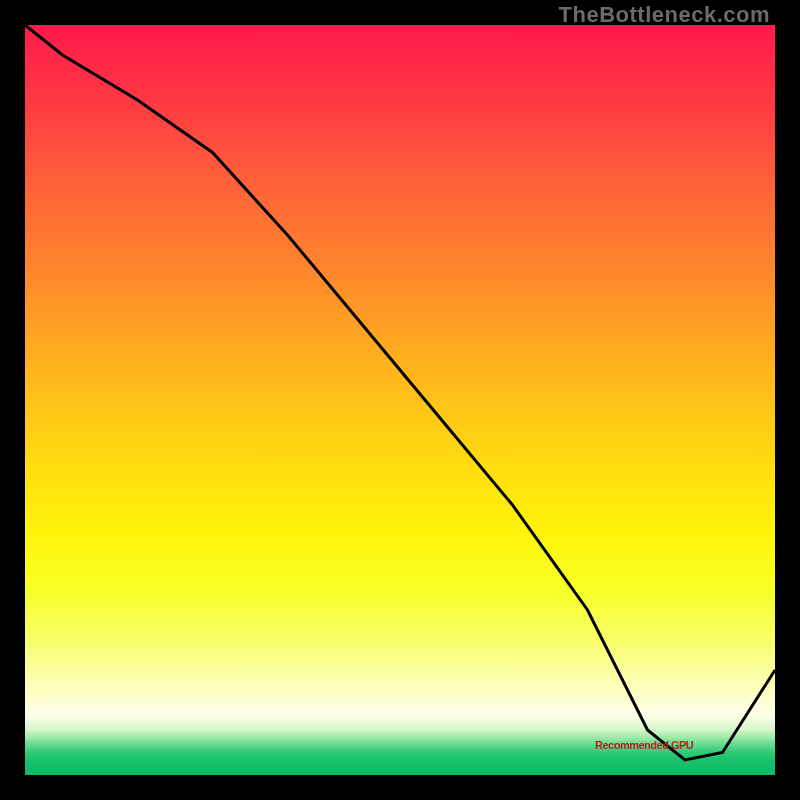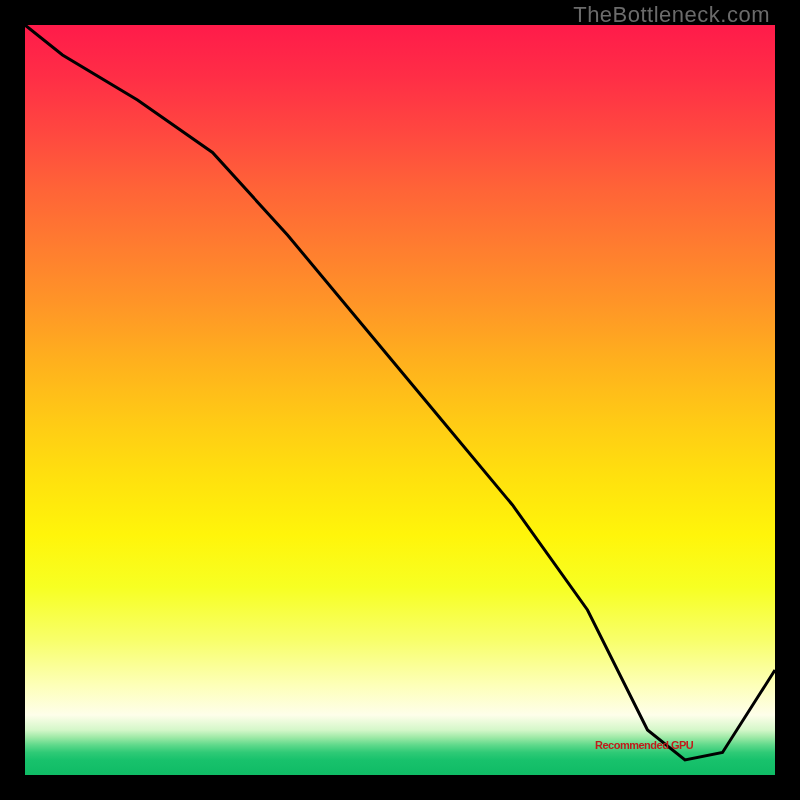--- a/index.html
+++ b/index.html
@@ -25,21 +25,21 @@
     top: 0;
     width: 750px;
     height: 750px;
   }
   .watermark {
     position: absolute;
     top: 2px;
     right: 30px;
     color: #6b6b6b;
     font-size: 22px;
-    font-weight: 400;
+    font-weight: 700;
     letter-spacing: 0.5px;
   }
   .annotation {
     position: absolute;
     color: #c11b1b;
     font-size: 11px;
     font-weight: 700;
     letter-spacing: -0.5px;
     white-space: nowrap;
   }

